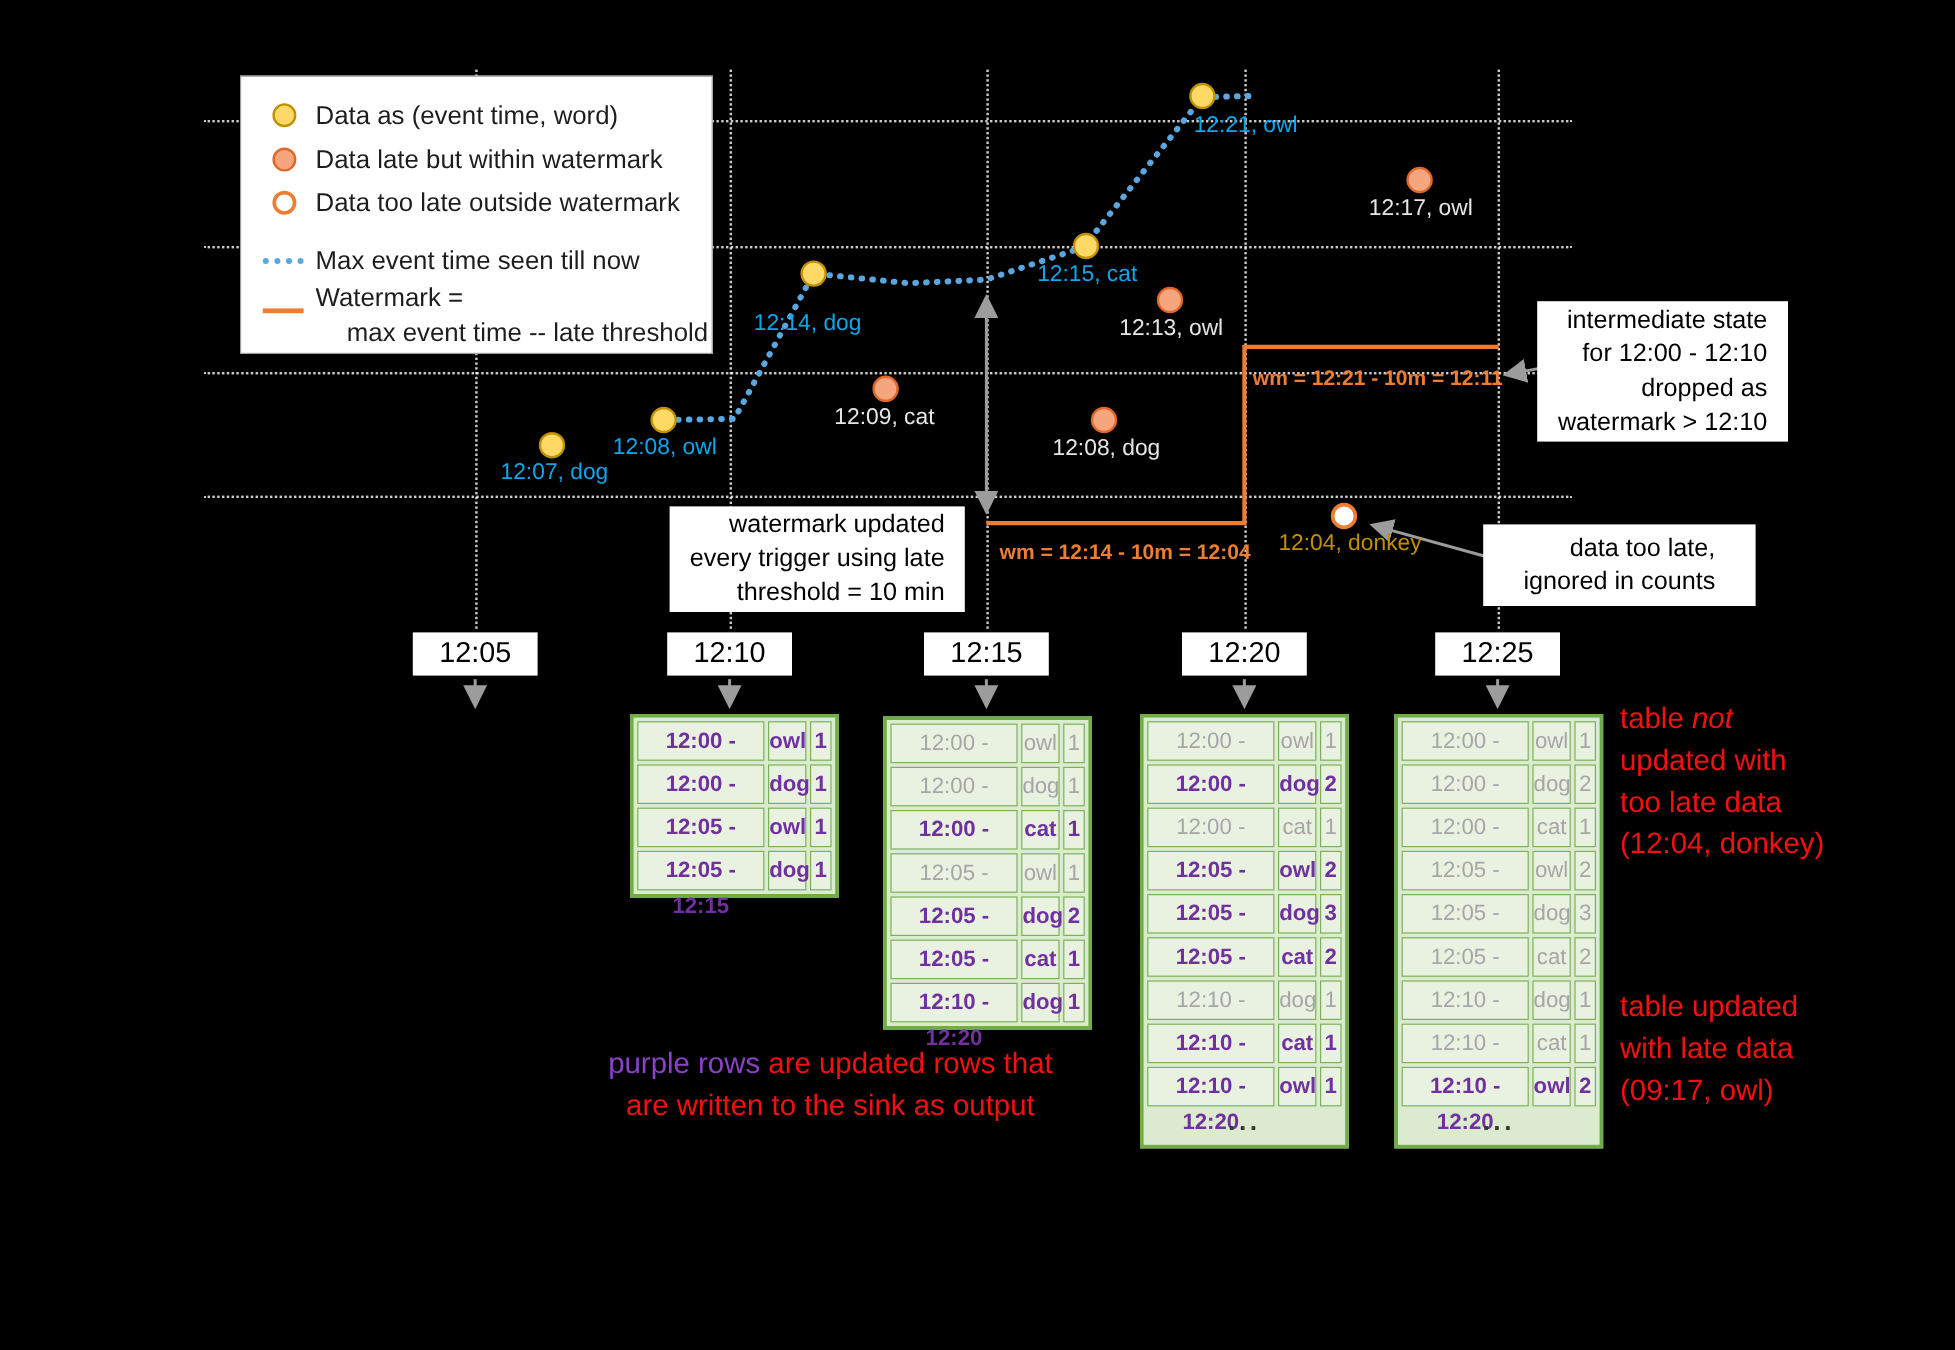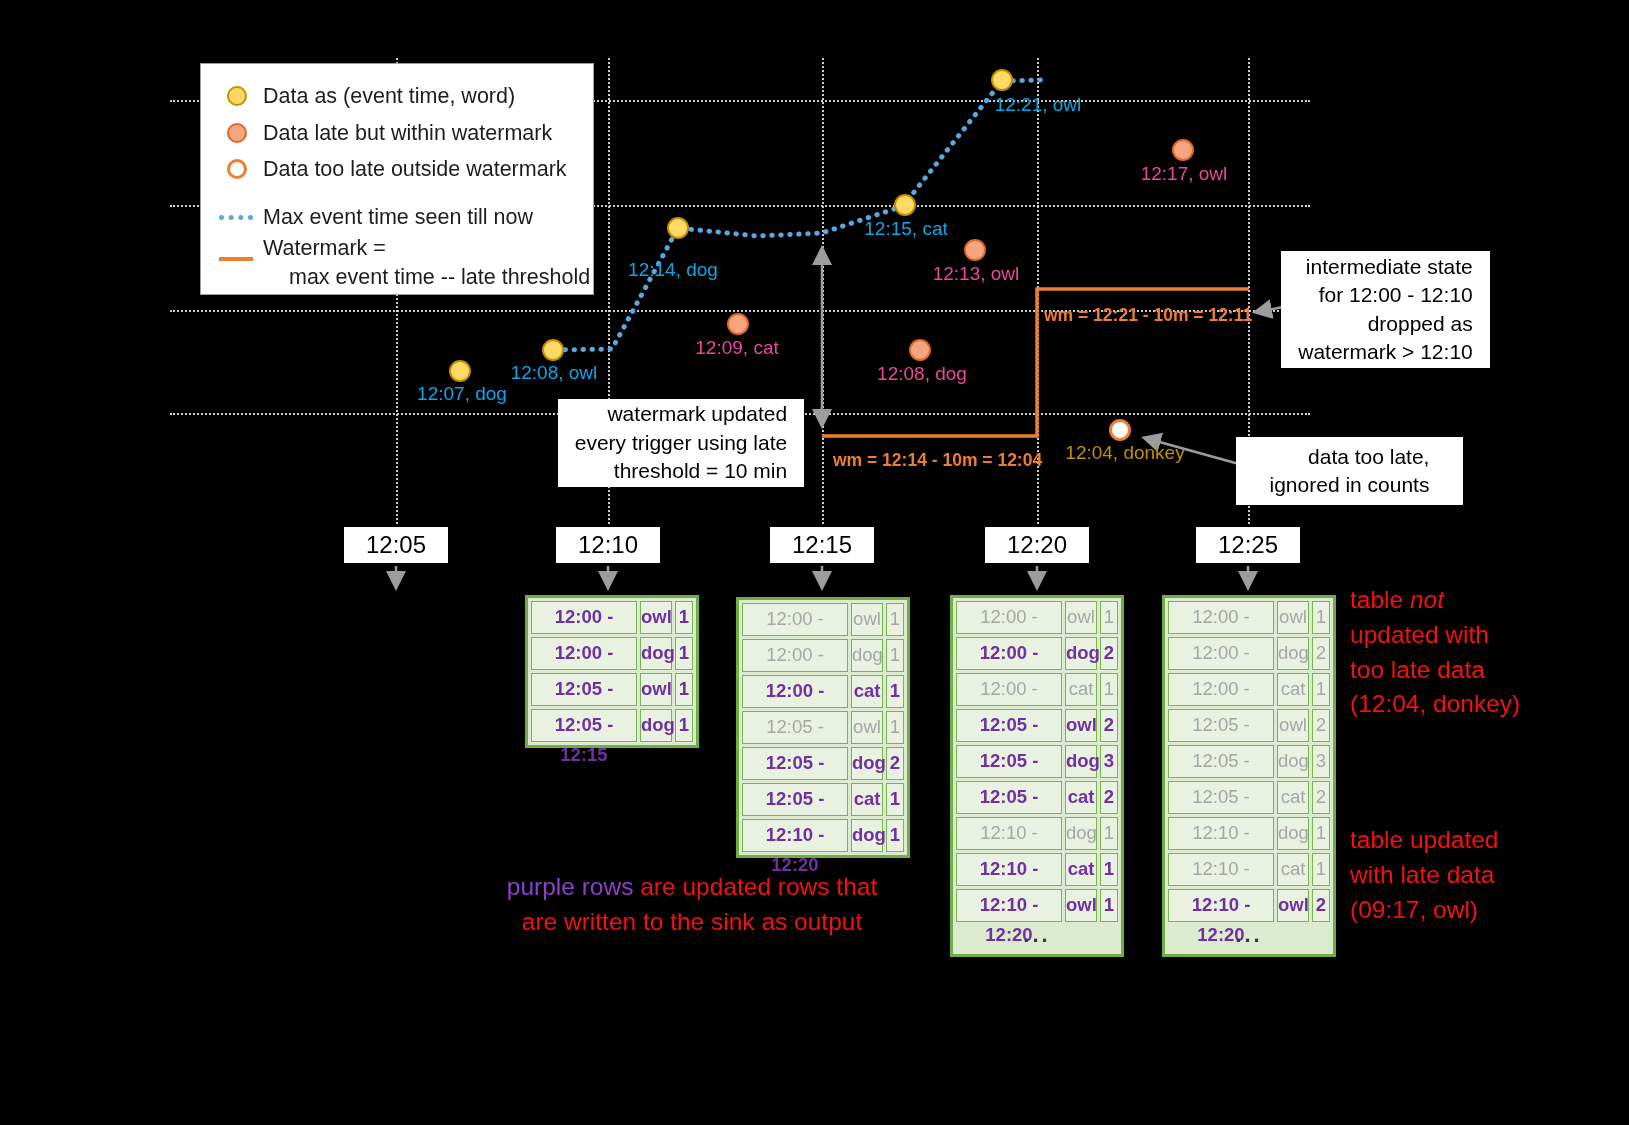--- a/index.html
+++ b/index.html
@@ -14,21 +14,21 @@
 
   .overlay{position:absolute;left:0;top:0;z-index:2;}
 
   
   .point{position:absolute;width:22px;height:22px;border-radius:50%;box-sizing:border-box;z-index:3;}
   .point.ontime{background:#ffd965;border:2px solid #c09100;}
   .point.late{background:#f5a67e;border:2px solid #e0662a;}
   .point.toolate{background:#fff;border:3px solid #ed7d31;}
   .point-label{position:absolute;transform:translateX(-50%);font-size:19px;white-space:nowrap;z-index:3;}
   .point-label.ontime{color:#0ea5e9;}
-  .point-label.late{color:#ec4899;}
+  .point-label.late{color:#e5e5e5;}
   .point-label.toolate{color:#bf8f00;}
 
   
   .legend{position:absolute;left:200px;top:63px;width:392px;height:230px;background:#fff;
           border:1px solid #9e9e9e;z-index:5;}
   .legend .dot{position:absolute;width:20px;height:20px;border-radius:50%;box-sizing:border-box;}
   .dot.ontime-dot{background:#ffd965;border:2px solid #c09100;}
   .dot.late-dot{background:#f5a67e;border:2px solid #e0662a;}
   .dot.toolate-dot{background:#fff;border:3px solid #ed7d31;}
   .legend .line-sample{position:absolute;width:34px;height:0;}
@@ -55,21 +55,21 @@
              font-weight:700;letter-spacing:3px;}
   .rt1{left:525px;top:595px;}
   .rt2{left:736px;top:597px;}
   .rt3{left:950px;top:595px;}
   .rt4{left:1162px;top:595px;}
 
   
   .note-box{position:absolute;background:#fff;color:#000;z-index:4;display:flex;
             align-items:center;justify-content:center;text-align:right;}
   .note-box .txt{white-space:pre-line;font-size:21px;line-height:1.35;}
-  .noteA{left:558px;top:399px;width:246px;height:88px;}
+  .noteA{left:558px;top:422px;width:246px;height:88px;}
   .noteB{left:1281px;top:251px;width:209px;height:117px;}
   .noteC{left:1236px;top:437px;width:227px;height:68px;}
 
   
   .wm-label{position:absolute;color:#ed7d31;font-size:17.5px;font-weight:700;white-space:nowrap;z-index:4;}
   .wm1{left:833px;top:450px;}
   .wm2{left:1044px;top:305px;}
 
   
   .red-note{position:absolute;color:#f51010;font-size:24.5px;line-height:1.42;white-space:pre-line;z-index:3;}

